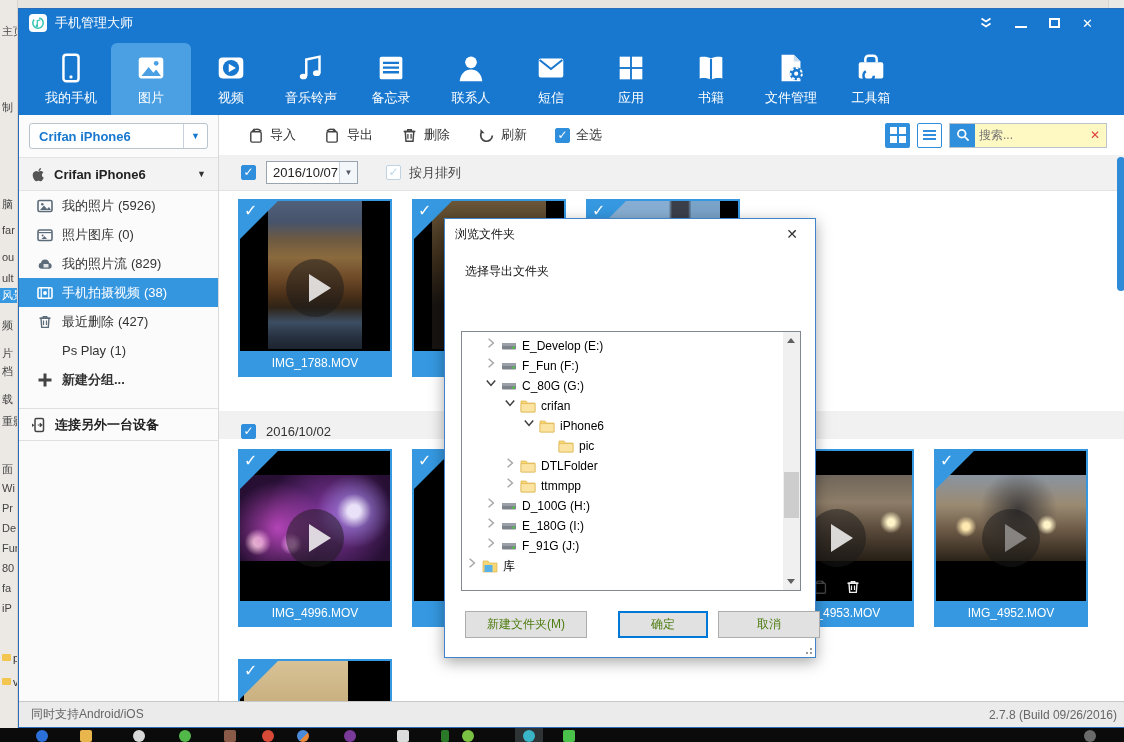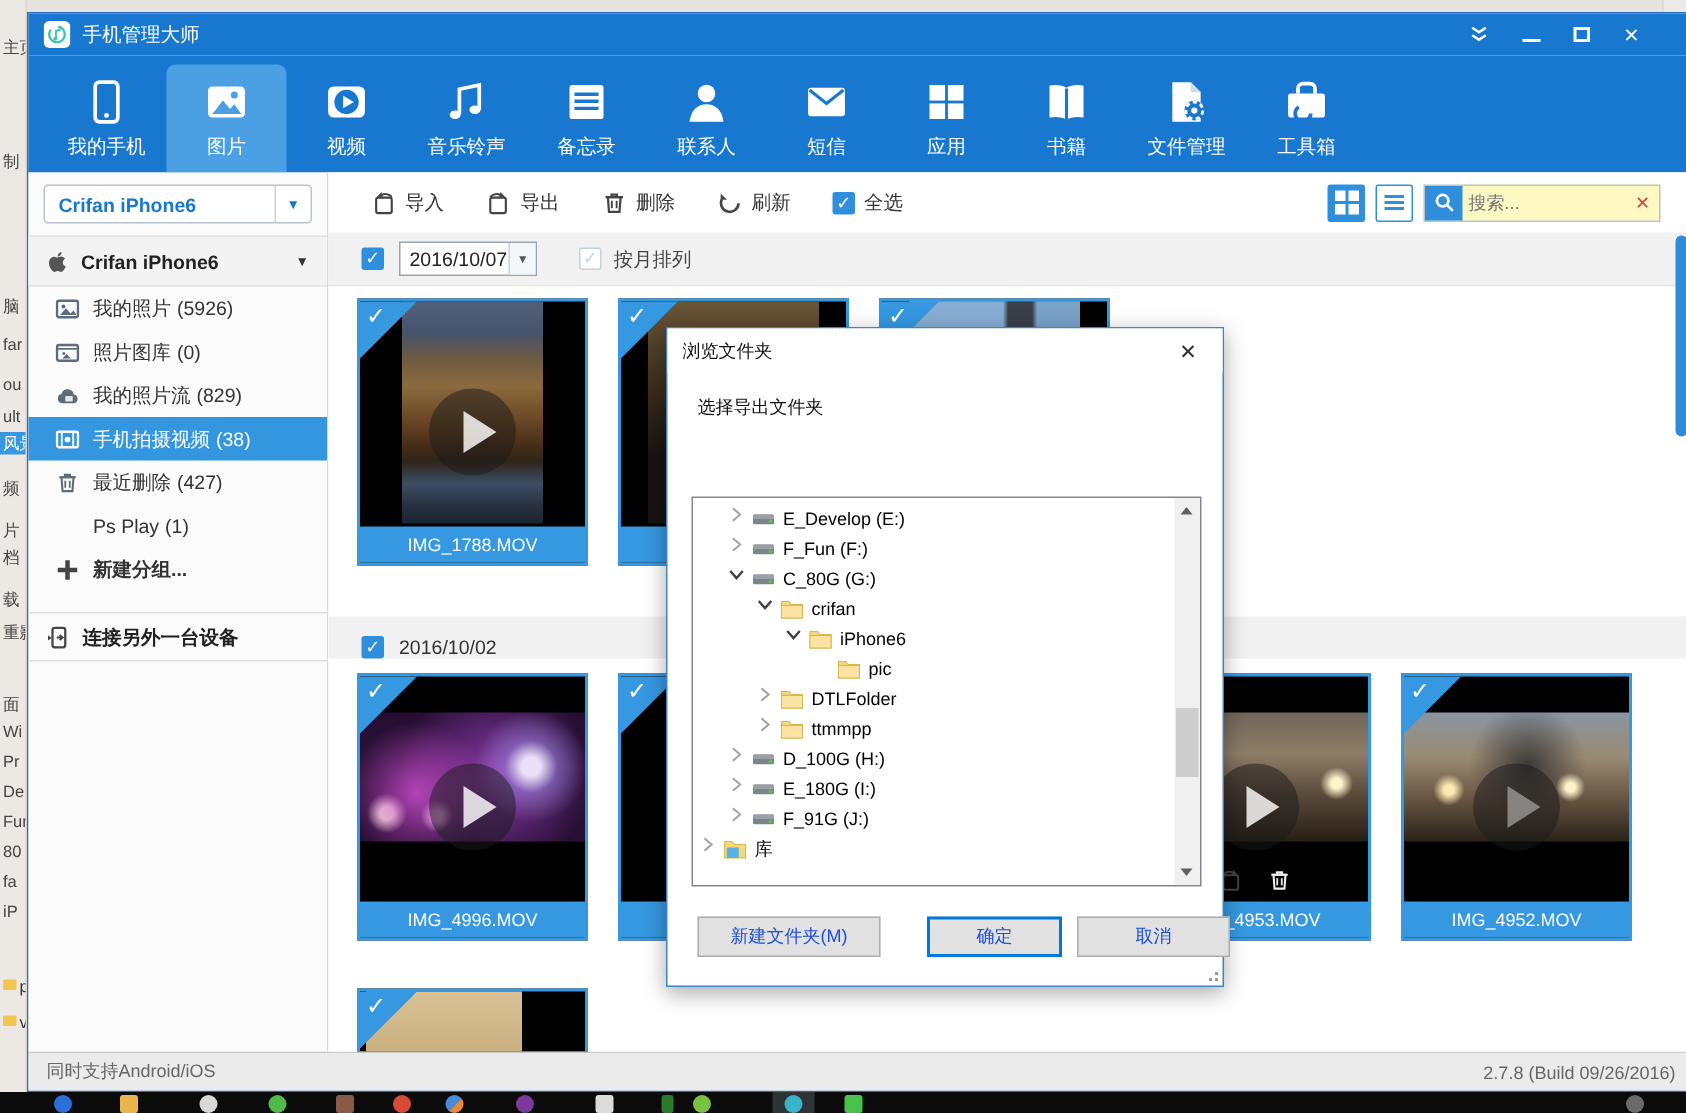--- a/index.html
+++ b/index.html
@@ -123,21 +123,21 @@
   .trow .chev{width:12px;height:12px;flex:0 0 auto;margin-right:4px}
   .trow .ti{width:16px;height:14px;flex:0 0 auto;margin-right:5px}
   .titem{display:flex;align-items:center;height:18px;padding:0 4px 0 0}
   .titem.sel{background:#cce8ff}
   .lvl0{padding-left:4px}.lvl1{padding-left:23px}.lvl2{padding-left:42px}.lvl3{padding-left:61px}.lvl4{padding-left:80px}
   .tsb{position:absolute;right:0;top:0;width:17px;height:100%;background:#f0f0f0}
   .tsb .ar{position:absolute;left:4px;width:0;height:0}
   .tsb .up{top:6px;border-left:4px solid transparent;border-right:4px solid transparent;border-bottom:5px solid #606060}
   .tsb .dn{bottom:6px;border-left:4px solid transparent;border-right:4px solid transparent;border-top:5px solid #606060}
   .tsb .th{position:absolute;left:1px;top:140px;width:15px;height:46px;background:#cdcdcd}
-  .dbtn{position:absolute;top:392px;height:27px;background:#e1e1e1;border:1px solid #adadad;font-size:12px;color:#1d4ed8;display:flex;align-items:center;justify-content:center;font-family:inherit}
+  .dbtn{position:absolute;top:392px;height:27px;background:#e1e1e1;border:1px solid #adadad;font-size:12px;color:#4d7c0f;display:flex;align-items:center;justify-content:center;font-family:inherit}
   .dbtn.nf{left:20px;width:122px}
   .dbtn.ok{left:173px;width:90px;border:2px solid #0078d7}
   .dbtn.cc{left:273px;width:102px}
   .grip{position:absolute;right:3px;bottom:3px;width:8px;height:8px}
   .grip i{position:absolute;width:2px;height:2px;background:#999}
   .grip i:nth-child(1){right:0;bottom:0}.grip i:nth-child(2){right:4px;bottom:0}.grip i:nth-child(3){right:0;bottom:4px}
 
   
   .task{position:absolute;left:0;bottom:0;width:1124px;height:14px;background:#0b0b0c;z-index:60;overflow:hidden}
   .task .ti2{position:absolute;top:2px;width:12px;height:12px;border-radius:50%}

